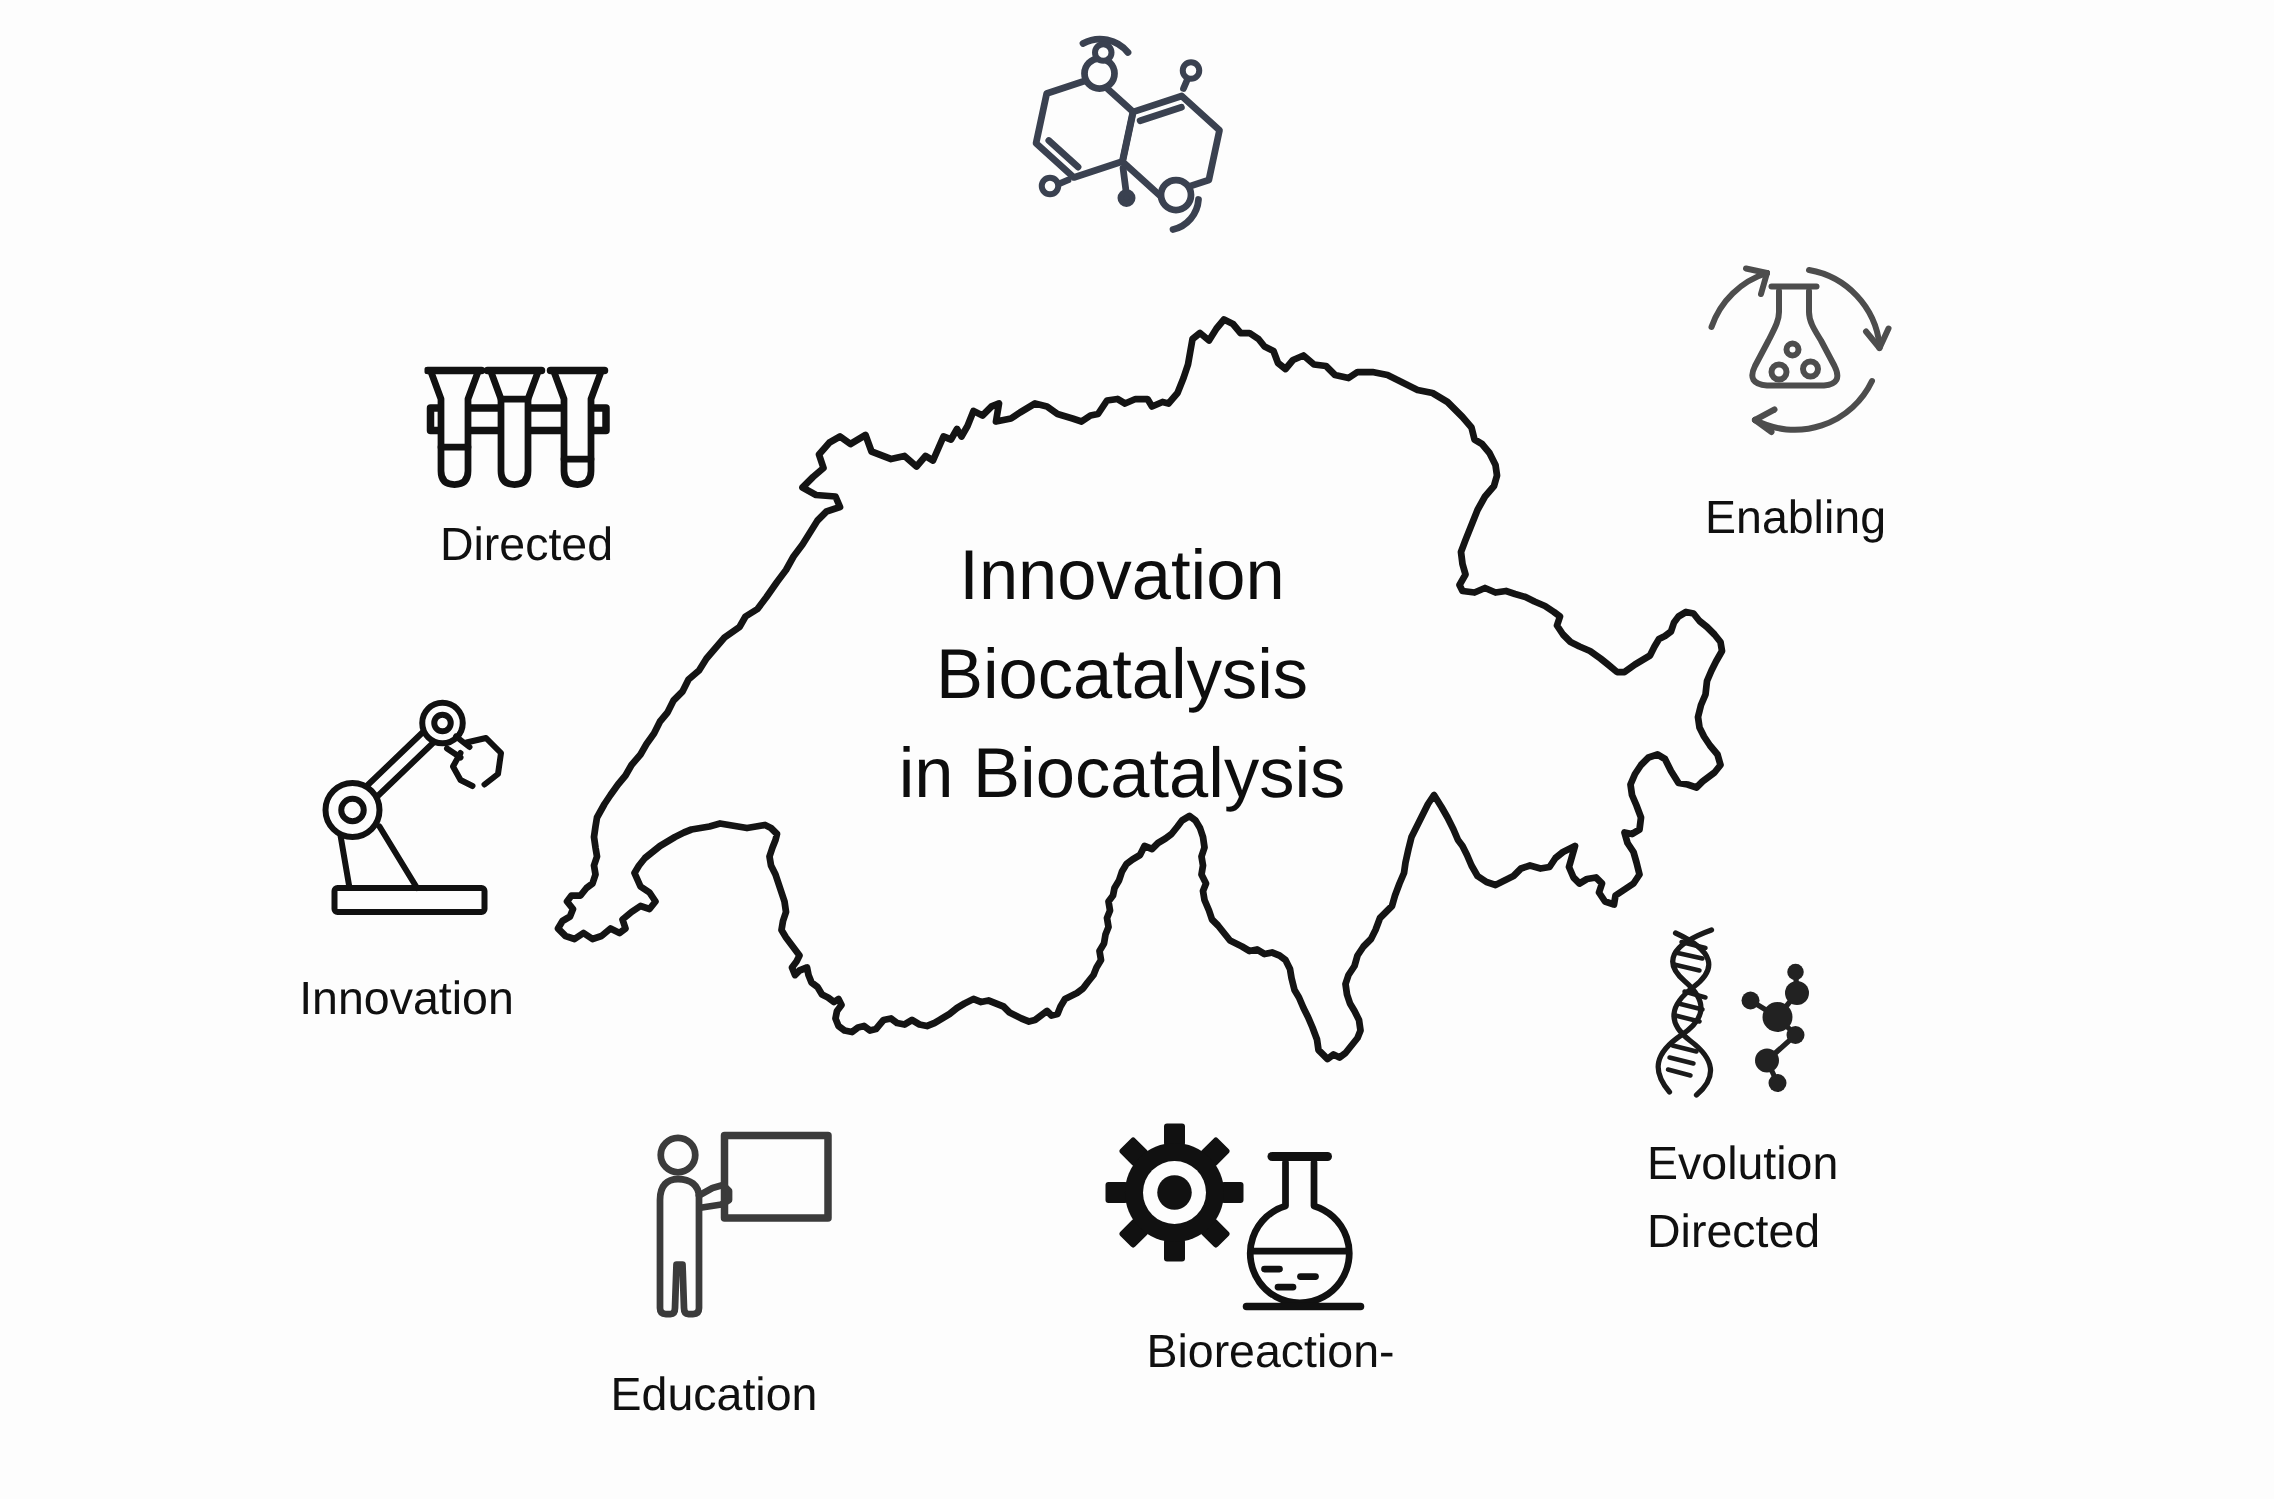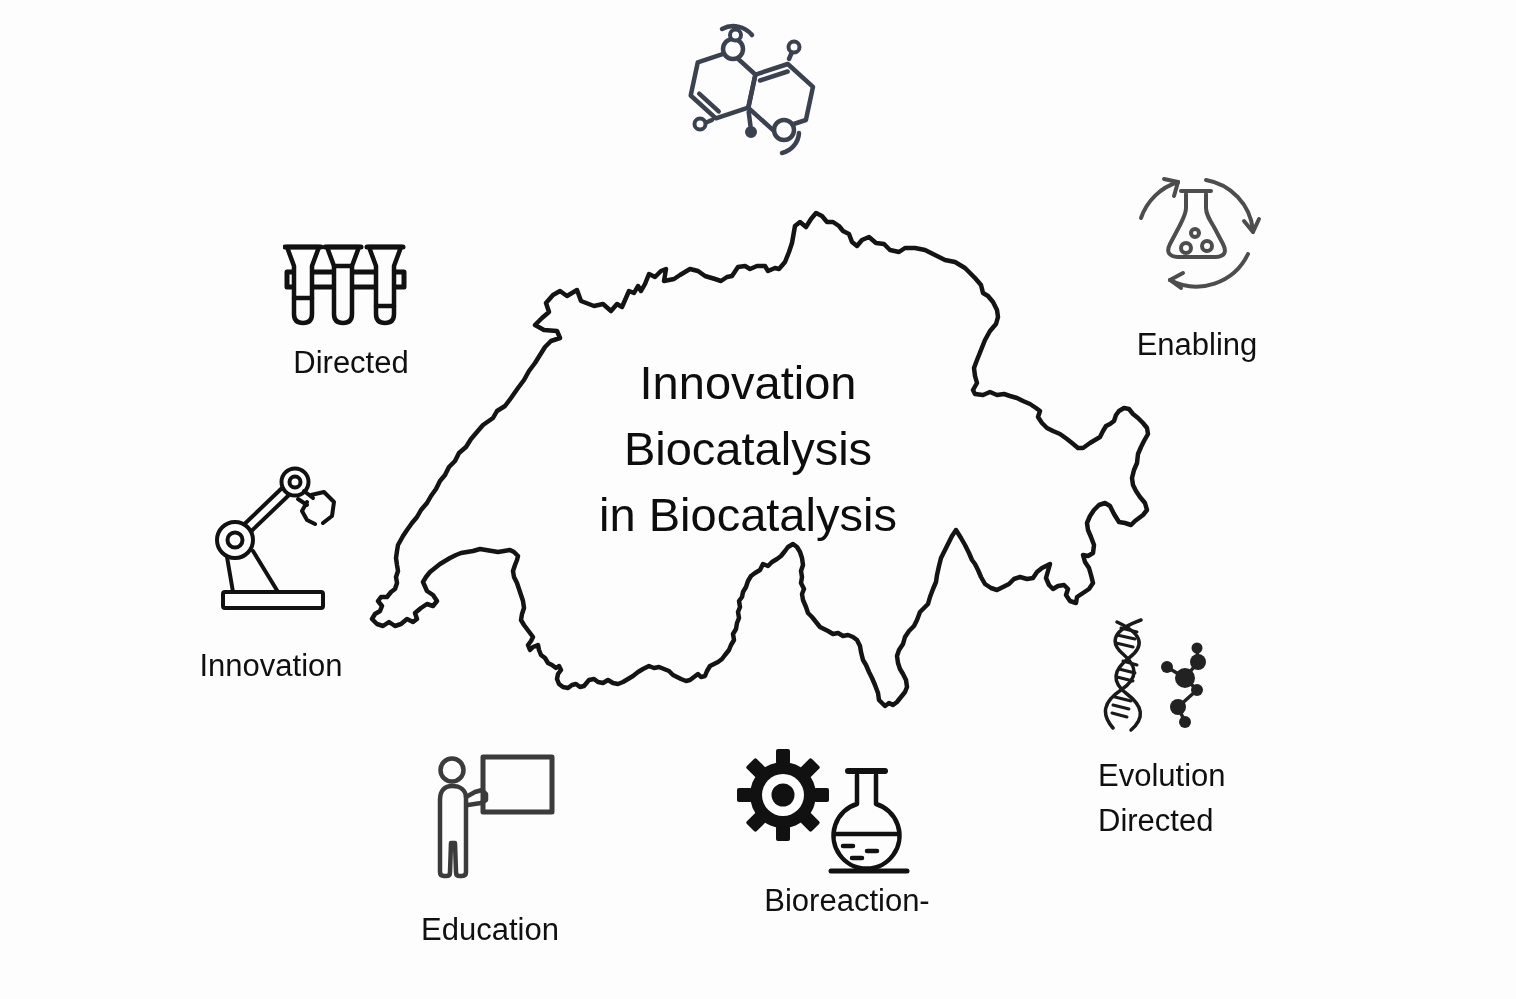--- a/index.html
+++ b/index.html
@@ -203,21 +203,21 @@
   </div>
 
   <svg class="abs" style="left:425px;top:745px" width="140" height="145" viewBox="0 0 140 145">
     <g fill="none" stroke="#3b3b3b" stroke-width="4.5" stroke-linecap="round" stroke-linejoin="round">
       <circle cx="27" cy="25" r="11.5"></circle>
       <rect x="58" y="12" width="69" height="55" stroke-width="5"></rect>
       <path d="M15,55 C15,45 20,41 27,41 C35,41 41,45 41,53 L41,127 Q41,131 37,131 L34,131 Q31,131 31,127 L30,98 L26,98 L25,127 Q25,131 22,131 L19,131 Q15,131 15,127 Z"></path>
       <path d="M41,52 L50,47 L57,45 L61,49 L61,55 L56,58 L43,60"></path>
     </g>
   </svg>
-  <div class="abs label" style="left:340px;top:910px;width:300px">Education</div>
+  <div class="abs label" style="left:326px;top:910px;width:300px">Education</div>
 
   <svg class="abs" style="left:731px;top:747px" width="190" height="145" viewBox="0 0 190 145">
     <g transform="translate(52,48)" fill="#111">
       <rect x="-7" y="-46" width="14" height="15" rx="2"></rect>
       <rect x="-7" y="-46" width="14" height="15" rx="2" transform="rotate(45)"></rect>
       <rect x="-7" y="-46" width="14" height="15" rx="2" transform="rotate(90)"></rect>
       <rect x="-7" y="-46" width="14" height="15" rx="2" transform="rotate(135)"></rect>
       <rect x="-7" y="-46" width="14" height="15" rx="2" transform="rotate(180)"></rect>
       <rect x="-7" y="-46" width="14" height="15" rx="2" transform="rotate(225)"></rect>
       <rect x="-7" y="-46" width="14" height="15" rx="2" transform="rotate(270)"></rect>

